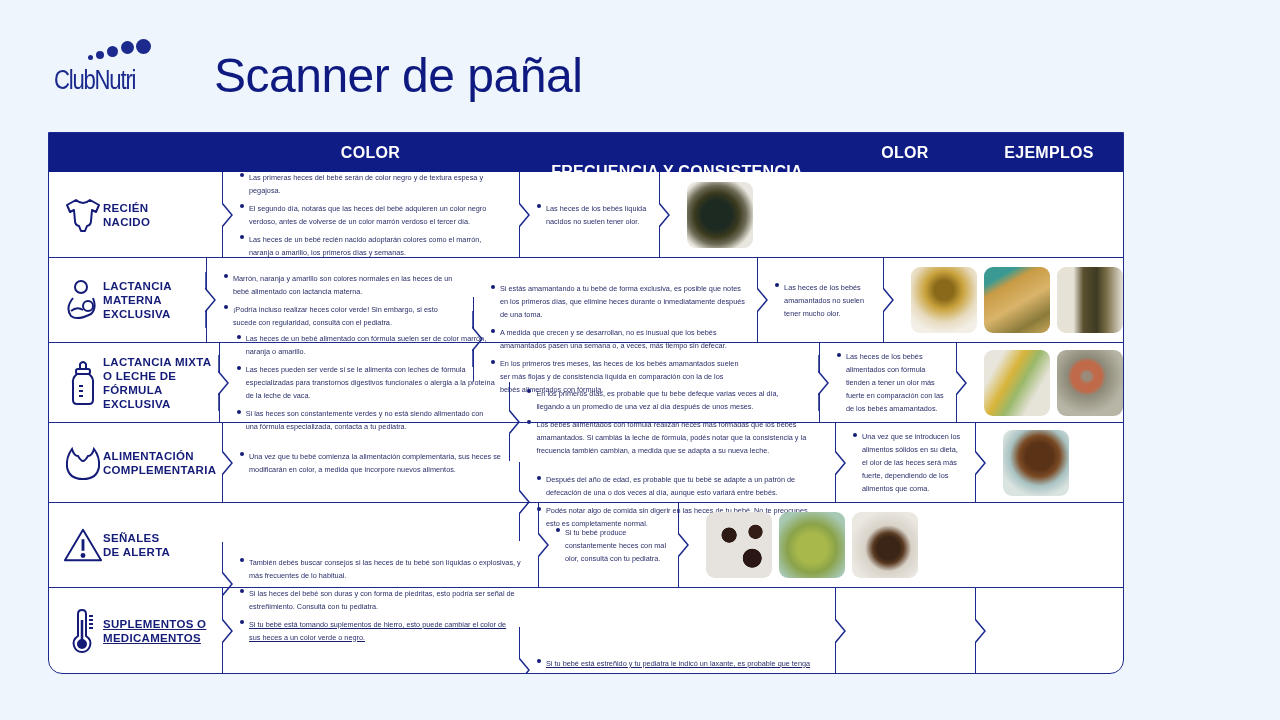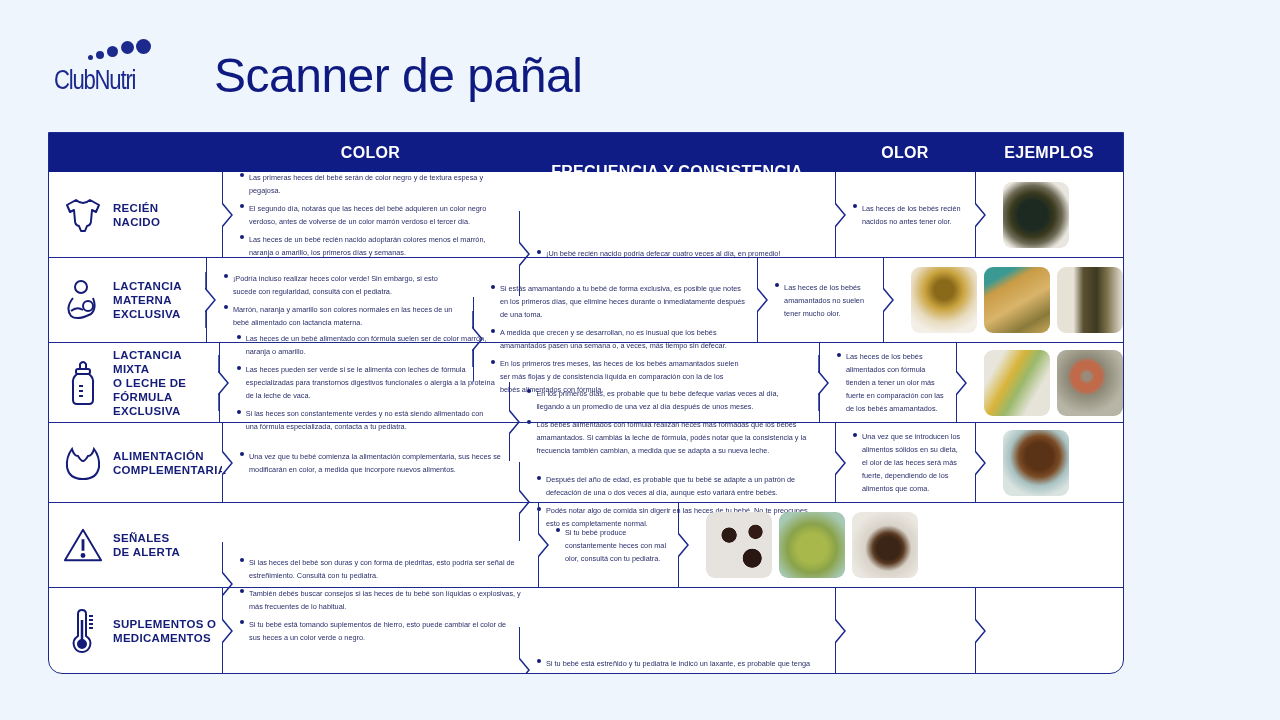--- a/index.html
+++ b/index.html
@@ -15,21 +15,21 @@
   .table { position: absolute; left: 48px; top: 132px; width: 1076px; height: 542px; background: #fff; border: 1.5px solid #1b2a8c; border-radius: 0 0 14px 14px; overflow: hidden; }
   .thead { display: flex; height: 39px; background: #101c86; }
   .th { color: #fff; font-weight: 700; font-size: 16px; display: flex; align-items: center; justify-content: center; letter-spacing: 0.3px; }
   .c0 { width: 173px; } .c1 { width: 297px; } .c2 { width: 316px; margin-top: 39px; } .c3 { width: 140px; } .c4 { flex: 1; }
 
   .row { display: flex; border-top: 1.5px solid #1b2a8c; position: relative; }
   .row:first-of-type { border-top: none; }
   .cell { position: relative; height: 100%; display: flex; align-items: center; }
   .cell + .cell { border-left: 1.5px solid #1b2a8c; }
   .chev { position: absolute; left: -1.5px; top: 50%; width: 12px; height: 56px; transform: translateY(-50%); }
-  .rowhead { padding-left: 14px; gap: 10px; }
+  .rowhead { padding-left: 14px; }
   .rowhead .icon { width: 40px; height: 42px; flex-shrink: 0; display: flex; align-items: center; justify-content: center; }
   .rowhead .label { font-weight: 700; font-size: 11.5px; line-height: 14px; color: #141c78; letter-spacing: 0.3px; white-space: pre-line; }
 
   ul.bullets { list-style: none; padding: 0 12px 0 26px; }
   ul.bullets li { position: relative; font-size: 7.3px; line-height: 13px; color: #2a2f6a; margin: 5px 0; }
   ul.bullets li::before { content: ""; position: absolute; left: -9px; top: 2.8px; width: 4px; height: 4px; border-radius: 50%; background: #141c78; }
 
   .examples { padding-left: 27px; gap: 7px; }
   .photo { width: 66px; height: 66px; border-radius: 9px; flex-shrink: 0; }
 </style>
@@ -68,37 +68,29 @@
       <span class="label">RECIÉN
 NACIDO</span>
     </div>
         <div class="cell c1">
           <svg class="chev" viewBox="0 0 12 56" preserveAspectRatio="none">
             <polyline points="0,0 0,16 10,28 0,40 0,56" fill="#fff" stroke="#1b2a8c" stroke-width="1.5"></polyline>
           </svg>
           <ul class="bullets">
             <li>Las primeras heces del bebé serán de color negro y de textura espesa y pegajosa.</li>
             <li>El segundo día, notarás que las heces del bebé adquieren un color negro verdoso, antes de volverse de un color marrón verdoso el tercer día.</li>
-            <li>Las heces de un bebé recién nacido adoptarán colores menos el marrón, naranja o amarillo, los primeros días y semanas.</li>
-          </ul>
-        </div>
-        <div class="cell c2">
-          <svg class="chev" viewBox="0 0 12 56" preserveAspectRatio="none">
-            <polyline points="0,0 0,16 10,28 0,40 0,56" fill="#fff" stroke="#1b2a8c" stroke-width="1.5"></polyline>
-          </svg>
-          <ul class="bullets">
-            <li>¡Un bebé recién nacido podría defecar cuatro veces al día, en promedio!</li>
-          </ul>
-        </div>
-        <div class="cell c3">
-          <svg class="chev" viewBox="0 0 12 56" preserveAspectRatio="none">
-            <polyline points="0,0 0,16 10,28 0,40 0,56" fill="#fff" stroke="#1b2a8c" stroke-width="1.5"></polyline>
-          </svg>
-          <ul class="bullets">
-            <li>Las heces de los bebés recién nacidos no antes tener olor.</li>
+            <li>Las heces de un bebé recién nacido adoptarán colores como el marrón, naranja o amarillo, los primeros días y semanas.</li>
+          </ul>
+        </div>
+        <div class="cell c3">
+          <svg class="chev" viewBox="0 0 12 56" preserveAspectRatio="none">
+            <polyline points="0,0 0,16 10,28 0,40 0,56" fill="#fff" stroke="#1b2a8c" stroke-width="1.5"></polyline>
+          </svg>
+          <ul class="bullets">
+            <li>Las heces de los bebés líquida nacidos no suelen tener olor.</li>
           </ul>
         </div>
         <div class="cell c4 examples">
           <svg class="chev" viewBox="0 0 12 56" preserveAspectRatio="none">
             <polyline points="0,0 0,16 10,28 0,40 0,56" fill="#fff" stroke="#1b2a8c" stroke-width="1.5"></polyline>
           </svg>
           <div class="photo" style="background:radial-gradient(circle at 45% 50%, #1d2a22 0 30%, #3a3a1e 45%, #6d6a55 60%, #e9e6df 78%)"></div>
         </div>
       </div>
       <div class="row" style="height: 85px;">
@@ -113,22 +105,22 @@
           </span>
       <span class="label">LACTANCIA
 MATERNA
 EXCLUSIVA</span>
     </div>
         <div class="cell c1">
           <svg class="chev" viewBox="0 0 12 56" preserveAspectRatio="none">
             <polyline points="0,0 0,16 10,28 0,40 0,56" fill="#fff" stroke="#1b2a8c" stroke-width="1.5"></polyline>
           </svg>
           <ul class="bullets">
+            <li>Marrón, naranja y amarillo son colores normales en las heces de un bebé alimentado con lactancia materna.</li>
             <li>¡Podría incluso realizar heces color verde! Sin embargo, si esto sucede con regularidad, consultá con el pediatra.</li>
-            <li>Marrón, naranja y amarillo son colores normales en las heces de un bebé alimentado con lactancia materna.</li>
           </ul>
         </div>
         <div class="cell c2">
           <svg class="chev" viewBox="0 0 12 56" preserveAspectRatio="none">
             <polyline points="0,0 0,16 10,28 0,40 0,56" fill="#fff" stroke="#1b2a8c" stroke-width="1.5"></polyline>
           </svg>
           <ul class="bullets">
             <li>Si estás amamantando a tu bebé de forma exclusiva, es posible que notes en los primeros días, que elimine heces durante o inmediatamente después de una toma.</li>
             <li>A medida que crecen y se desarrollan, no es inusual que los bebés amamantados pasen una semana o, a veces, más tiempo sin defecar.</li>
             <li>En los primeros tres meses, las heces de los bebés amamantados suelen ser más flojas y de consistencia líquida en comparación con la de los bebés alimentados con fórmula.</li>
@@ -255,42 +247,42 @@
             </svg>
           </span>
       <span class="label">SEÑALES
 DE ALERTA</span>
     </div>
         <div class="cell c2">
           <svg class="chev" viewBox="0 0 12 56" preserveAspectRatio="none">
             <polyline points="0,0 0,16 10,28 0,40 0,56" fill="#fff" stroke="#1b2a8c" stroke-width="1.5"></polyline>
           </svg>
           <ul class="bullets">
+            <li>También debés buscar consejos si las heces de tu bebé son líquidas o explosivas, y más frecuentes de lo habitual.</li>
             <li>Si las heces del bebé son duras y con forma de piedritas, esto podría ser señal de estreñimiento. Consultá con tu pediatra.</li>
-            <li>También debés buscar consejos si las heces de tu bebé son líquidas o explosivas, y más frecuentes de lo habitual.</li>
           </ul>
         </div>
         <div class="cell c3">
           <svg class="chev" viewBox="0 0 12 56" preserveAspectRatio="none">
             <polyline points="0,0 0,16 10,28 0,40 0,56" fill="#fff" stroke="#1b2a8c" stroke-width="1.5"></polyline>
           </svg>
           <ul class="bullets">
             <li>Si tu bebé produce constantemente heces con mal olor, consultá con tu pediatra.</li>
           </ul>
         </div>
         <div class="cell c4 examples">
           <svg class="chev" viewBox="0 0 12 56" preserveAspectRatio="none">
             <polyline points="0,0 0,16 10,28 0,40 0,56" fill="#fff" stroke="#1b2a8c" stroke-width="1.5"></polyline>
           </svg>
           <div class="photo" style="background:radial-gradient(circle at 35% 35%, #2e1a14 0 12%, transparent 13%), radial-gradient(circle at 70% 70%, #2a1612 0 14%, transparent 15%), radial-gradient(circle at 75% 30%, #341c16 0 10%, transparent 11%), #e6e3de"></div>
           <div class="photo" style="background:radial-gradient(circle at 50% 55%, #a8b84a 0 30%, #8aa24a 50%, #a7c9b4 80%)"></div>
           <div class="photo" style="background:radial-gradient(circle at 55% 55%, #3a2516 0 22%, #5a3a22 30%, #d8d2c8 45%, #ebe8e2 75%)"></div>
         </div>
       </div>
-      <div class="row" style="height: 86px;">
+      <div class="row" style="height: 86px; text-decoration: underline;">
         <div class="cell c0 rowhead">
       <span class="icon">
             <svg width="30" height="46" viewBox="0 0 30 46" fill="none" stroke="#141c78" stroke-width="2">
               <path d="M10 6 Q10 2 14 2 Q18 2 18 6 L18 28 Q24 32 22 38 Q20 44 14 44 Q8 44 6 38 Q4 32 10 28 Z"></path>
               <circle cx="14" cy="36" r="4" fill="#141c78"></circle>
               <line x1="14" y1="12" x2="14" y2="32" stroke-width="2.5"></line>
               <line x1="21" y1="8" x2="25" y2="8"></line>
               <line x1="21" y1="12" x2="25" y2="12"></line>
               <line x1="21" y1="16" x2="25" y2="16"></line>
               <line x1="21" y1="20" x2="25" y2="20"></line>

